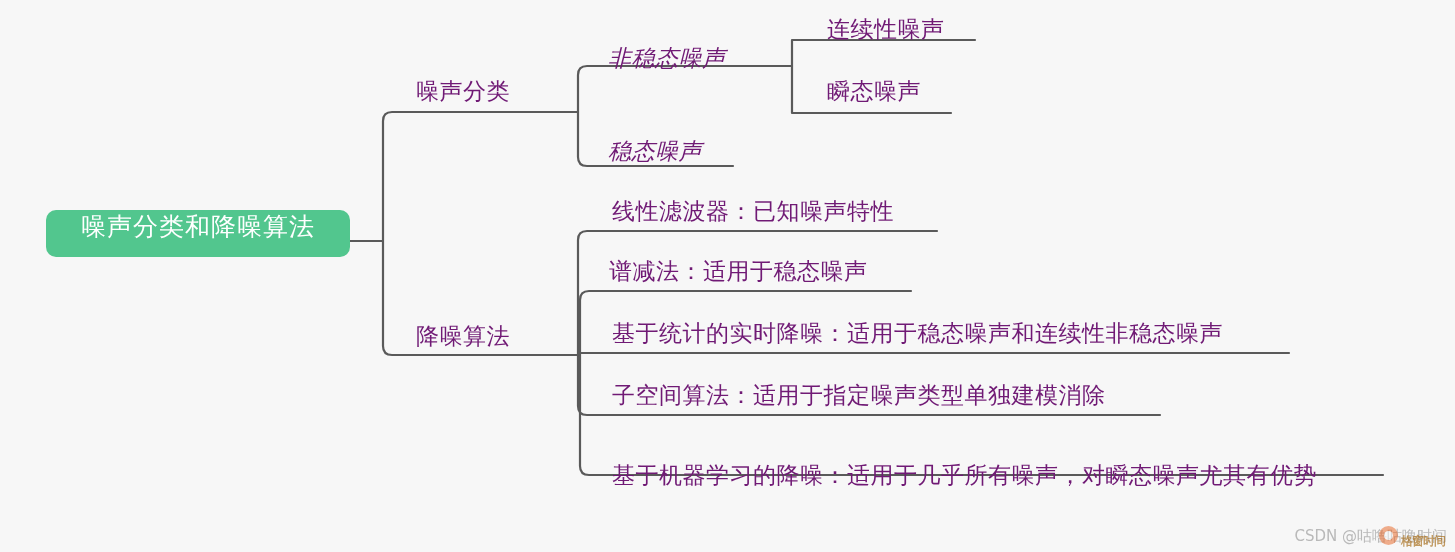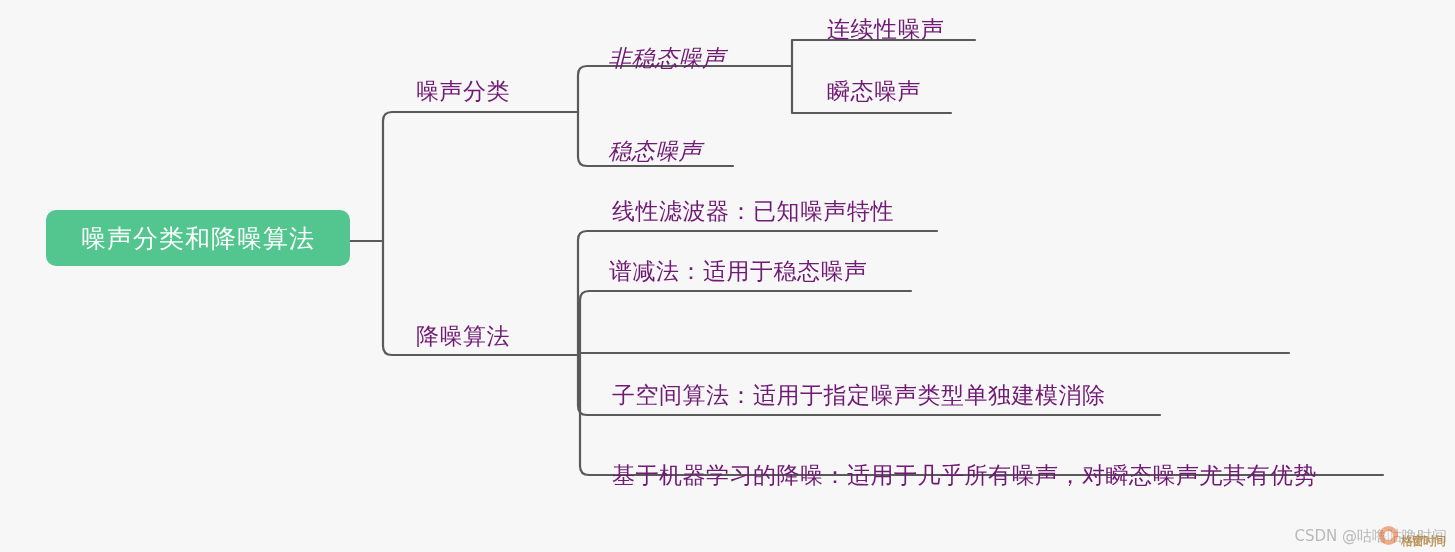--- a/index.html
+++ b/index.html
@@ -32,26 +32,26 @@
     font-size: 23px;
     line-height: 1;
     white-space: nowrap;
     letter-spacing: 0.5px;
   }
   .root-node {
     position: absolute;
     left: 46px;
     top: 210px;
     width: 304px;
-    height: 56px;
+    height: 47px;
     background: #52c68e;
     border-radius: 10px;
     box-sizing: border-box;
     display: flex;
-    align-items: center;
+    align-items: flex-start;
     justify-content: center;
   }
   .root-node .root-text {
     color: #ffffff;
     font-size: 25px;
     letter-spacing: 1px;
     white-space: nowrap;
   }
   .watermark {
     position: absolute;
@@ -155,20 +155,23 @@
   </div>
 
   <div class="node-label" style="left:612px; top:200px;">
     <span>线性滤波器：已知噪声特性</span>
   </div>
 
   <div class="node-label" style="left:609px; top:260px;">
     <span>谱减法：适用于稳态噪声</span>
   </div>
 
+  <div class="node-label" style="left:612px; top:322px;">
+    <span>基于统计的实时降噪：适用于稳态噪声和连续性非稳态噪声</span>
+  </div>
 
   <div class="node-label" style="left:612px; top:384px;">
     <span>子空间算法：适用于指定噪声类型单独建模消除</span>
   </div>
 
   <div class="node-label" style="left:612px; top:464px;text-align:right;">
     <span>基于机器学习的降噪：适用于几乎所有噪声，对瞬态噪声尤其有优势</span>
   </div>
 
   <div class="watermark">

